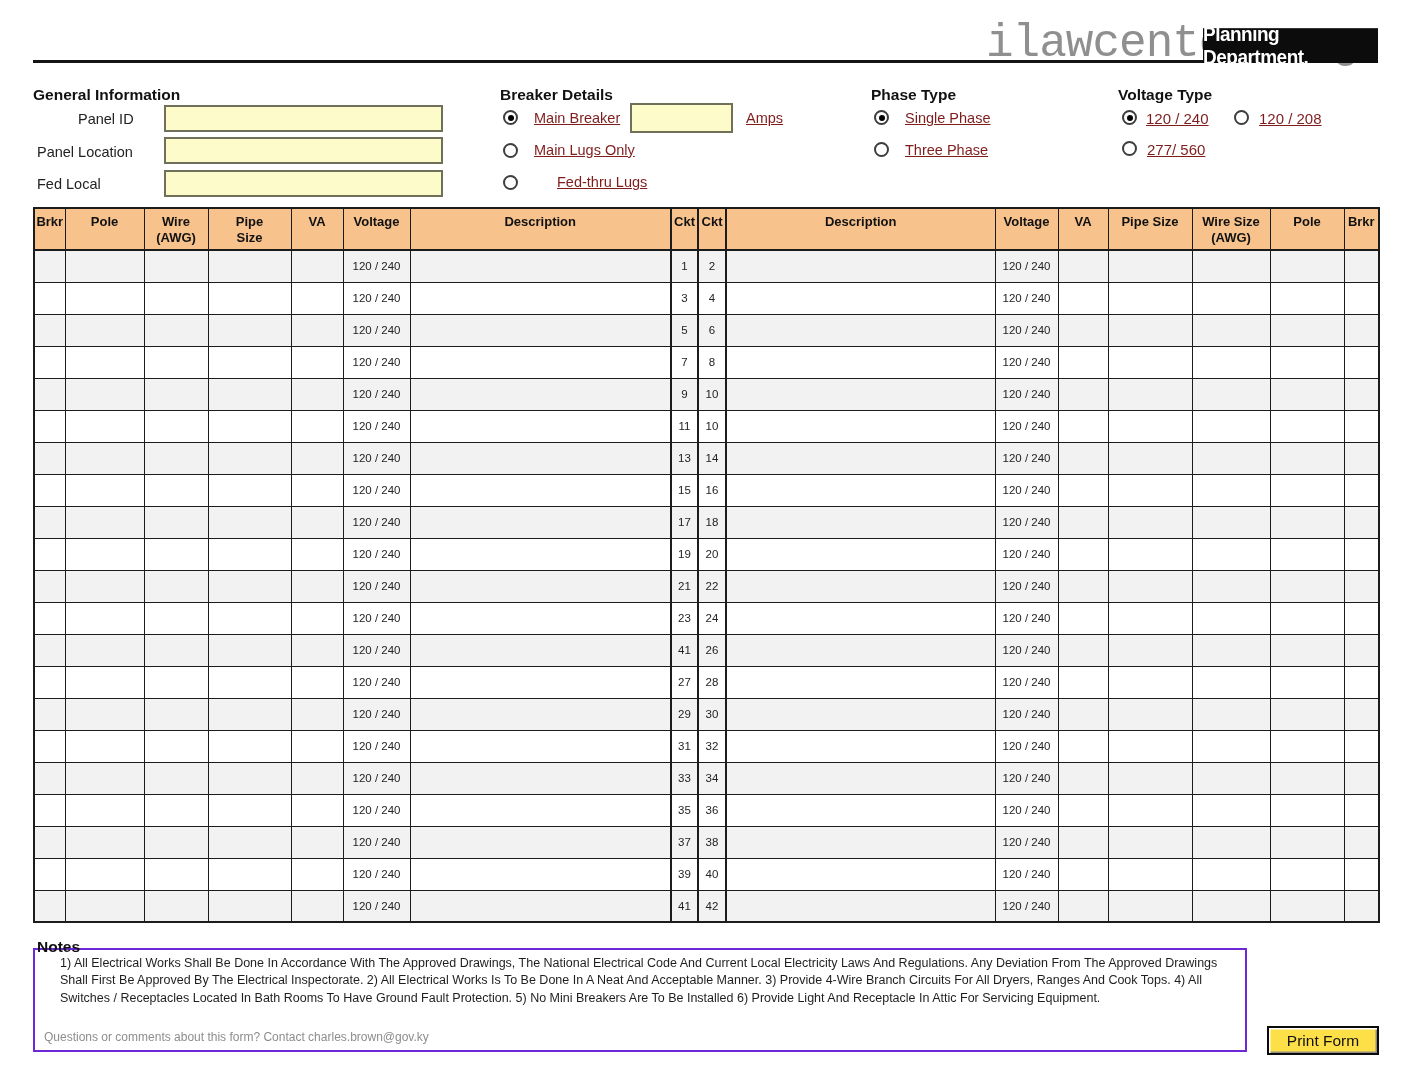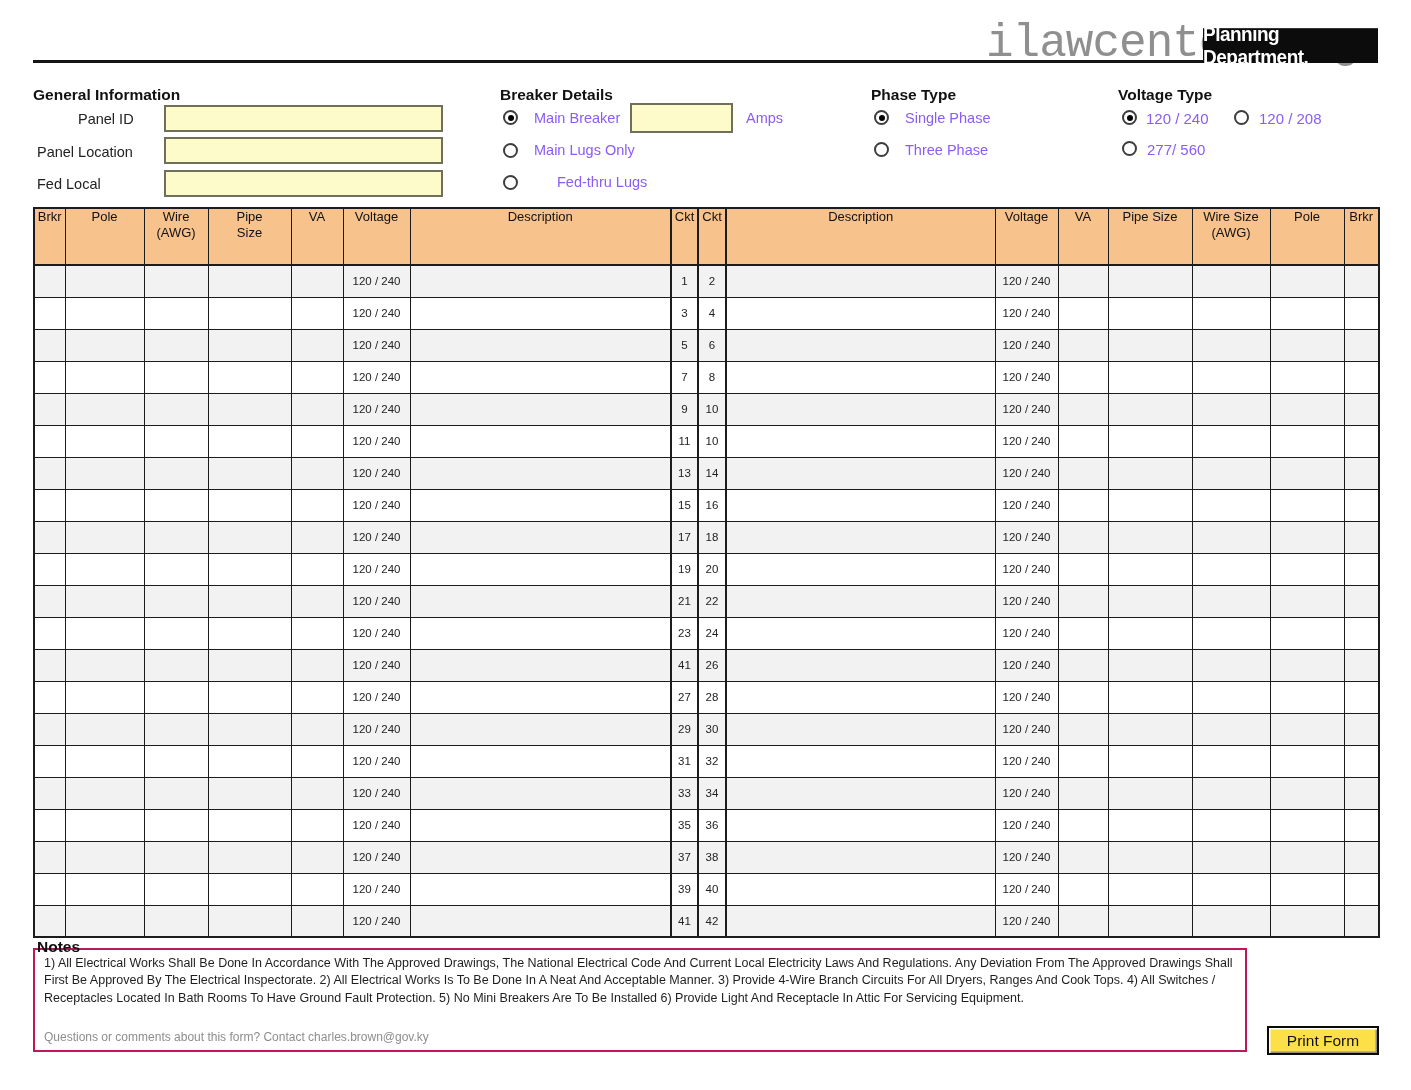--- a/index.html
+++ b/index.html
@@ -36,45 +36,45 @@
 
   
   .radio {
     position:absolute; width:15px; height:15px; border-radius:50%;
     border:2px solid #3d3d3d; background:#fff; cursor:pointer;
   }
   .radio.checked::after {
     content:''; position:absolute; left:2.5px; top:2.5px; width:6px; height:6px;
     border-radius:50%; background:#000;
   }
-  .radio-label { position:absolute; font-size:14.5px; color:#8b5cf6; }
+  .radio-label { position:absolute; font-size:14.5px; color:#7f1d1d;text-decoration:underline; }
 
   
   #panel-table {
     position:absolute; left:33px; top:207px; width:1345px;
     border-collapse:collapse; table-layout:fixed; z-index:1;
   }
   #panel-table, #panel-table th, #panel-table td { border:1px solid #1c1c1c; }
   #panel-table { border:2px solid #1c1c1c; }
   #panel-table thead th {
-    background:#f7c28c; font-weight:normal; font-size:13px; vertical-align:top;
-    height:57px; border-bottom:2px solid #1c1c1c; line-height:1.25;
+    background:#f7c28c; font-weight:bold; font-size:13px; vertical-align:top;
+    padding-top:5px; height:42px; border-bottom:2px solid #1c1c1c; line-height:1.25;
   }
   #panel-table thead th:nth-child(4) .hdr-span { display:inline-block; width:34px; }
   #panel-table tbody td { height:32px; text-align:center; font-size:11.5px; color:#222; background:#fff; }
   #panel-table tbody tr:nth-child(odd) td { background:#f2f2f2; }
   #panel-table th:nth-child(8),  #panel-table td:nth-child(8),
   #panel-table th:nth-child(9),  #panel-table td:nth-child(9),
   #panel-table th:nth-child(10), #panel-table td:nth-child(10) { border-left-width:2px; }
 
   
   #h-notes { left:37px; top:926px; }
   .notes-box {
     position:absolute; left:33px; top:948px; width:1214px; height:104px;
-    border:2px solid #be185d; background:#fff;
+    border:2px solid #6d28d9; background:#fff;padding-left:16px;
   }
   .notes-text { padding:5px 9px; font-size:12.5px; line-height:1.38; color:#1e1e1e; }
   .contact-line { position:absolute; left:9px; bottom:6px; font-size:12px; color:#8d8d8d; }
 
   .print-button {
     position:absolute; left:1267px; top:1026px; width:112px; height:29px;
     background:#fde047; border:2px solid #0a0a0a; color:#111;
     font-family:"Liberation Sans", sans-serif; font-size:15.5px; cursor:pointer;
     box-shadow:inset 1.5px 1.5px 0 #ffffff, inset -1.5px -1.5px 0 #8f8b83;
   }

